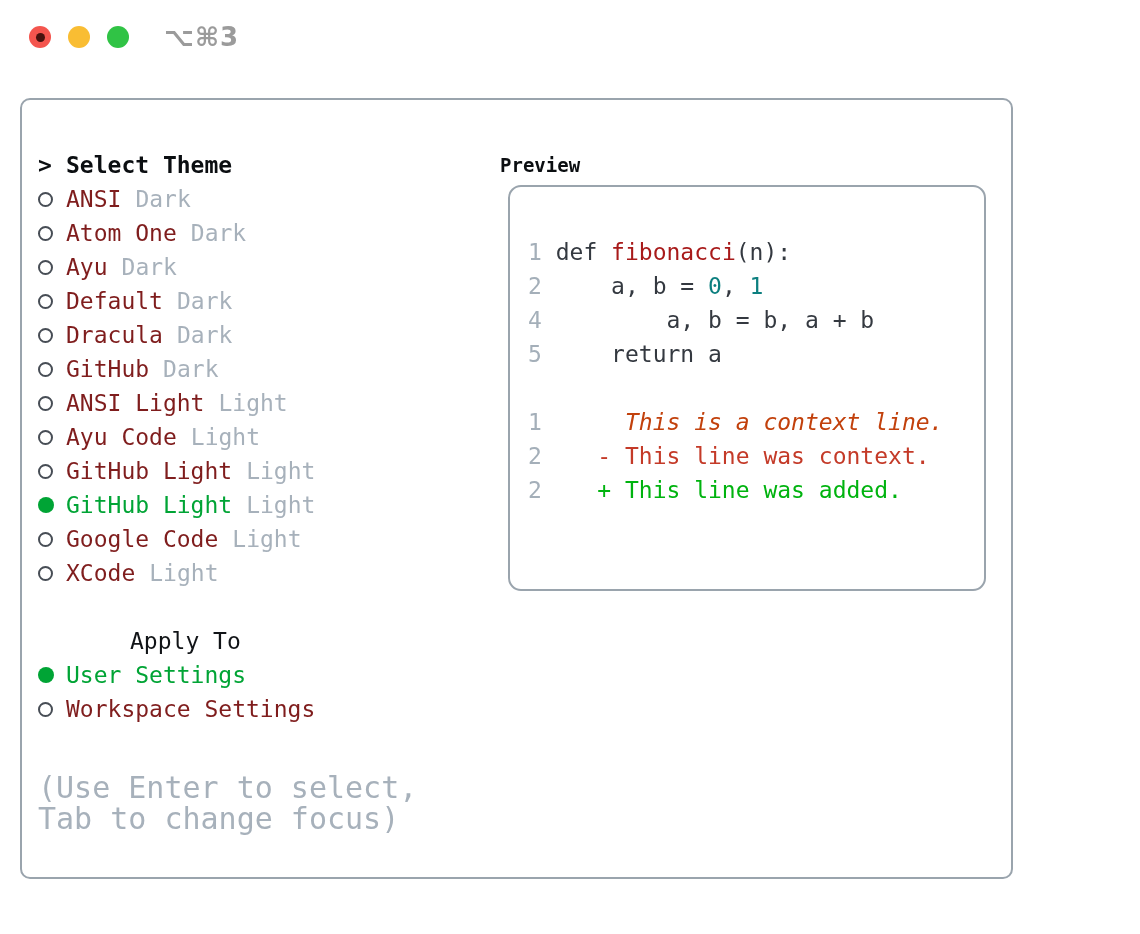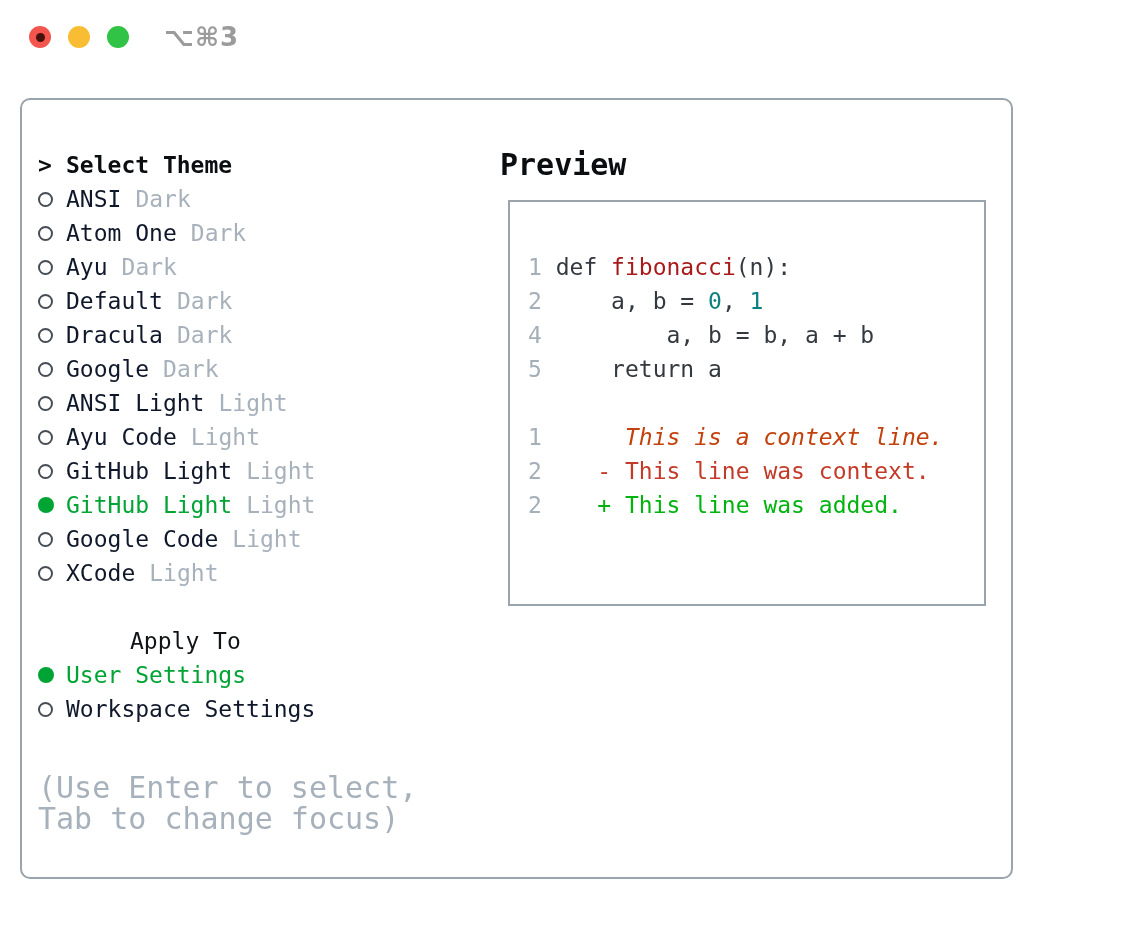--- a/index.html
+++ b/index.html
@@ -28,36 +28,36 @@
     border:2px solid #9aa4ad; border-radius:10px; box-sizing:border-box; background:#ffffff;
   }
   .left-col{position:absolute; left:16px; top:48px; width:450px;}
   .row{display:flex; align-items:center; height:34px; font-size:23px; white-space:pre; color:#3a3f46;}
   .marker-cell{width:28px; flex:0 0 28px; display:flex; align-items:center;}
   .caret{font-weight:bold; color:#0b0e11;}
   .header-row span{font-weight:bold; color:#0b0e11;}
   .apply-header-row span{color:#111417;margin-left:32px;}
   .ring{width:11px; height:11px; border:2px solid #474d55; border-radius:50%;}
   .dot{width:16px; height:16px; border-radius:50%; background:#00a435;}
-  .name{color:#0f172a;}
+  .name{color:#7f1d1d;}
   .name.sel{color:#00a435;}
   .suffix{color:#a7b1bb; margin-left:14px;}
   .spacer{height:34px;}
   .help{
     margin-top:12px; width:434px; font-size:30px; line-height:31px; color:#a7b1bb;
     white-space:normal; word-break:normal;
   }
   
   .preview-title{
     position:absolute; left:478px; top:48px; height:34px; line-height:34px;
-    font-size:30px; font-weight:bold; color:#0b0e11;
+    font-size:19px; font-weight:bold; color:#0b0e11;
   }
   .preview-box{
-    position:absolute; left:486px; top:100px; width:478px; height:406px;
-    border:2px solid #9aa4ad; border-radius:0; box-sizing:border-box; background:#ffffff;
+    position:absolute; left:486px; top:85px; width:478px; height:406px;
+    border:2px solid #9aa4ad; border-radius:13px; box-sizing:border-box; background:#ffffff;
   }
   .code{padding:48px 0 0 18px; font-size:23px;}
   .code-line{height:34px; line-height:34px; white-space:pre;}
   .tok-ln{color:#a4afb9;}
   .tok-pl{color:#343940;}
   .tok-fn{color:#a81a1a;}
   .tok-nu{color:#0c7f7f;}
   .tok-bi{color:#2d9fd1;}
   .tok-ctx{color:#c2410c;font-style:italic;}
   .tok-del{color:#c43a28;}
@@ -83,21 +83,21 @@
         <span class="marker-cell caret">&gt;</span>
         <span>Select Theme</span>
       </div>
 
       <div>
           <div class="row"><span class="marker-cell"><span class="ring"></span></span><span class="name">ANSI</span><span class="suffix">Dark</span></div>
           <div class="row"><span class="marker-cell"><span class="ring"></span></span><span class="name">Atom One</span><span class="suffix">Dark</span></div>
           <div class="row"><span class="marker-cell"><span class="ring"></span></span><span class="name">Ayu</span><span class="suffix">Dark</span></div>
           <div class="row"><span class="marker-cell"><span class="ring"></span></span><span class="name">Default</span><span class="suffix">Dark</span></div>
           <div class="row"><span class="marker-cell"><span class="ring"></span></span><span class="name">Dracula</span><span class="suffix">Dark</span></div>
-          <div class="row"><span class="marker-cell"><span class="ring"></span></span><span class="name">Google</span><span class="suffix">Dark</span></div>
+          <div class="row"><span class="marker-cell"><span class="ring"></span></span><span class="name">GitHub</span><span class="suffix">Dark</span></div>
           <div class="row"><span class="marker-cell"><span class="ring"></span></span><span class="name">ANSI Light</span><span class="suffix">Light</span></div>
           <div class="row"><span class="marker-cell"><span class="ring"></span></span><span class="name">Ayu Code</span><span class="suffix">Light</span></div>
           <div class="row"><span class="marker-cell"><span class="ring"></span></span><span class="name">GitHub Light</span><span class="suffix">Light</span></div>
           <div class="row"><span class="marker-cell"><span class="dot"></span></span><span class="name sel">GitHub Light</span><span class="suffix">Light</span></div>
           <div class="row"><span class="marker-cell"><span class="ring"></span></span><span class="name">Google Code</span><span class="suffix">Light</span></div>
           <div class="row"><span class="marker-cell"><span class="ring"></span></span><span class="name">XCode</span><span class="suffix">Light</span></div>
         </div>
 
       <div class="spacer"></div>
 

